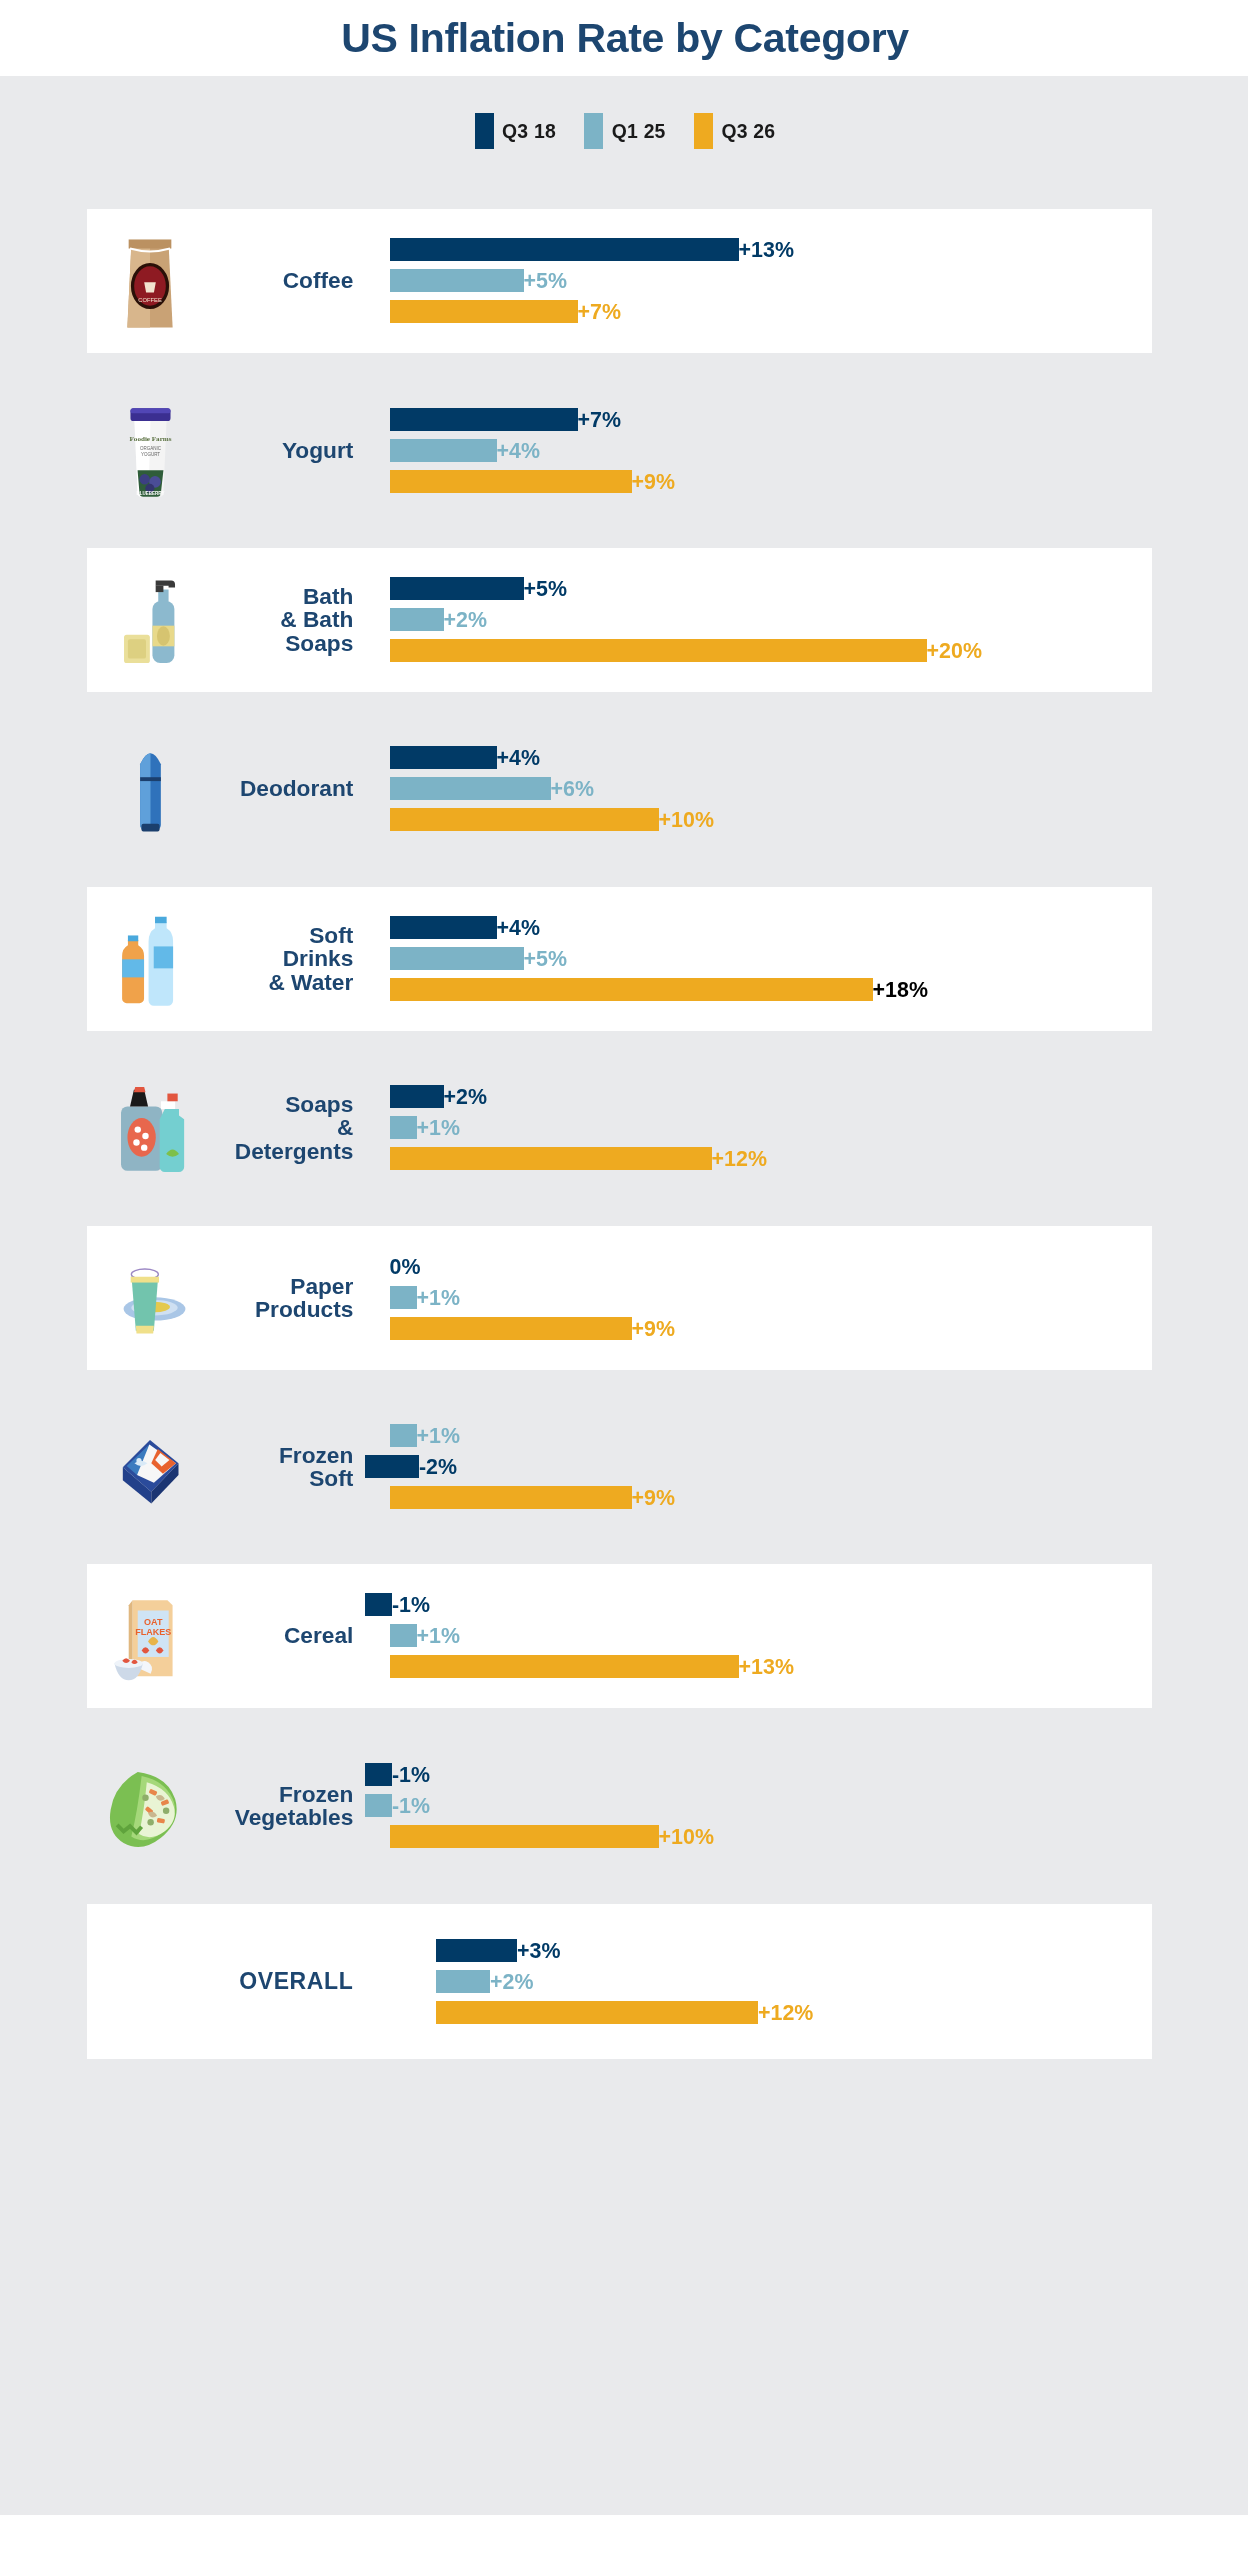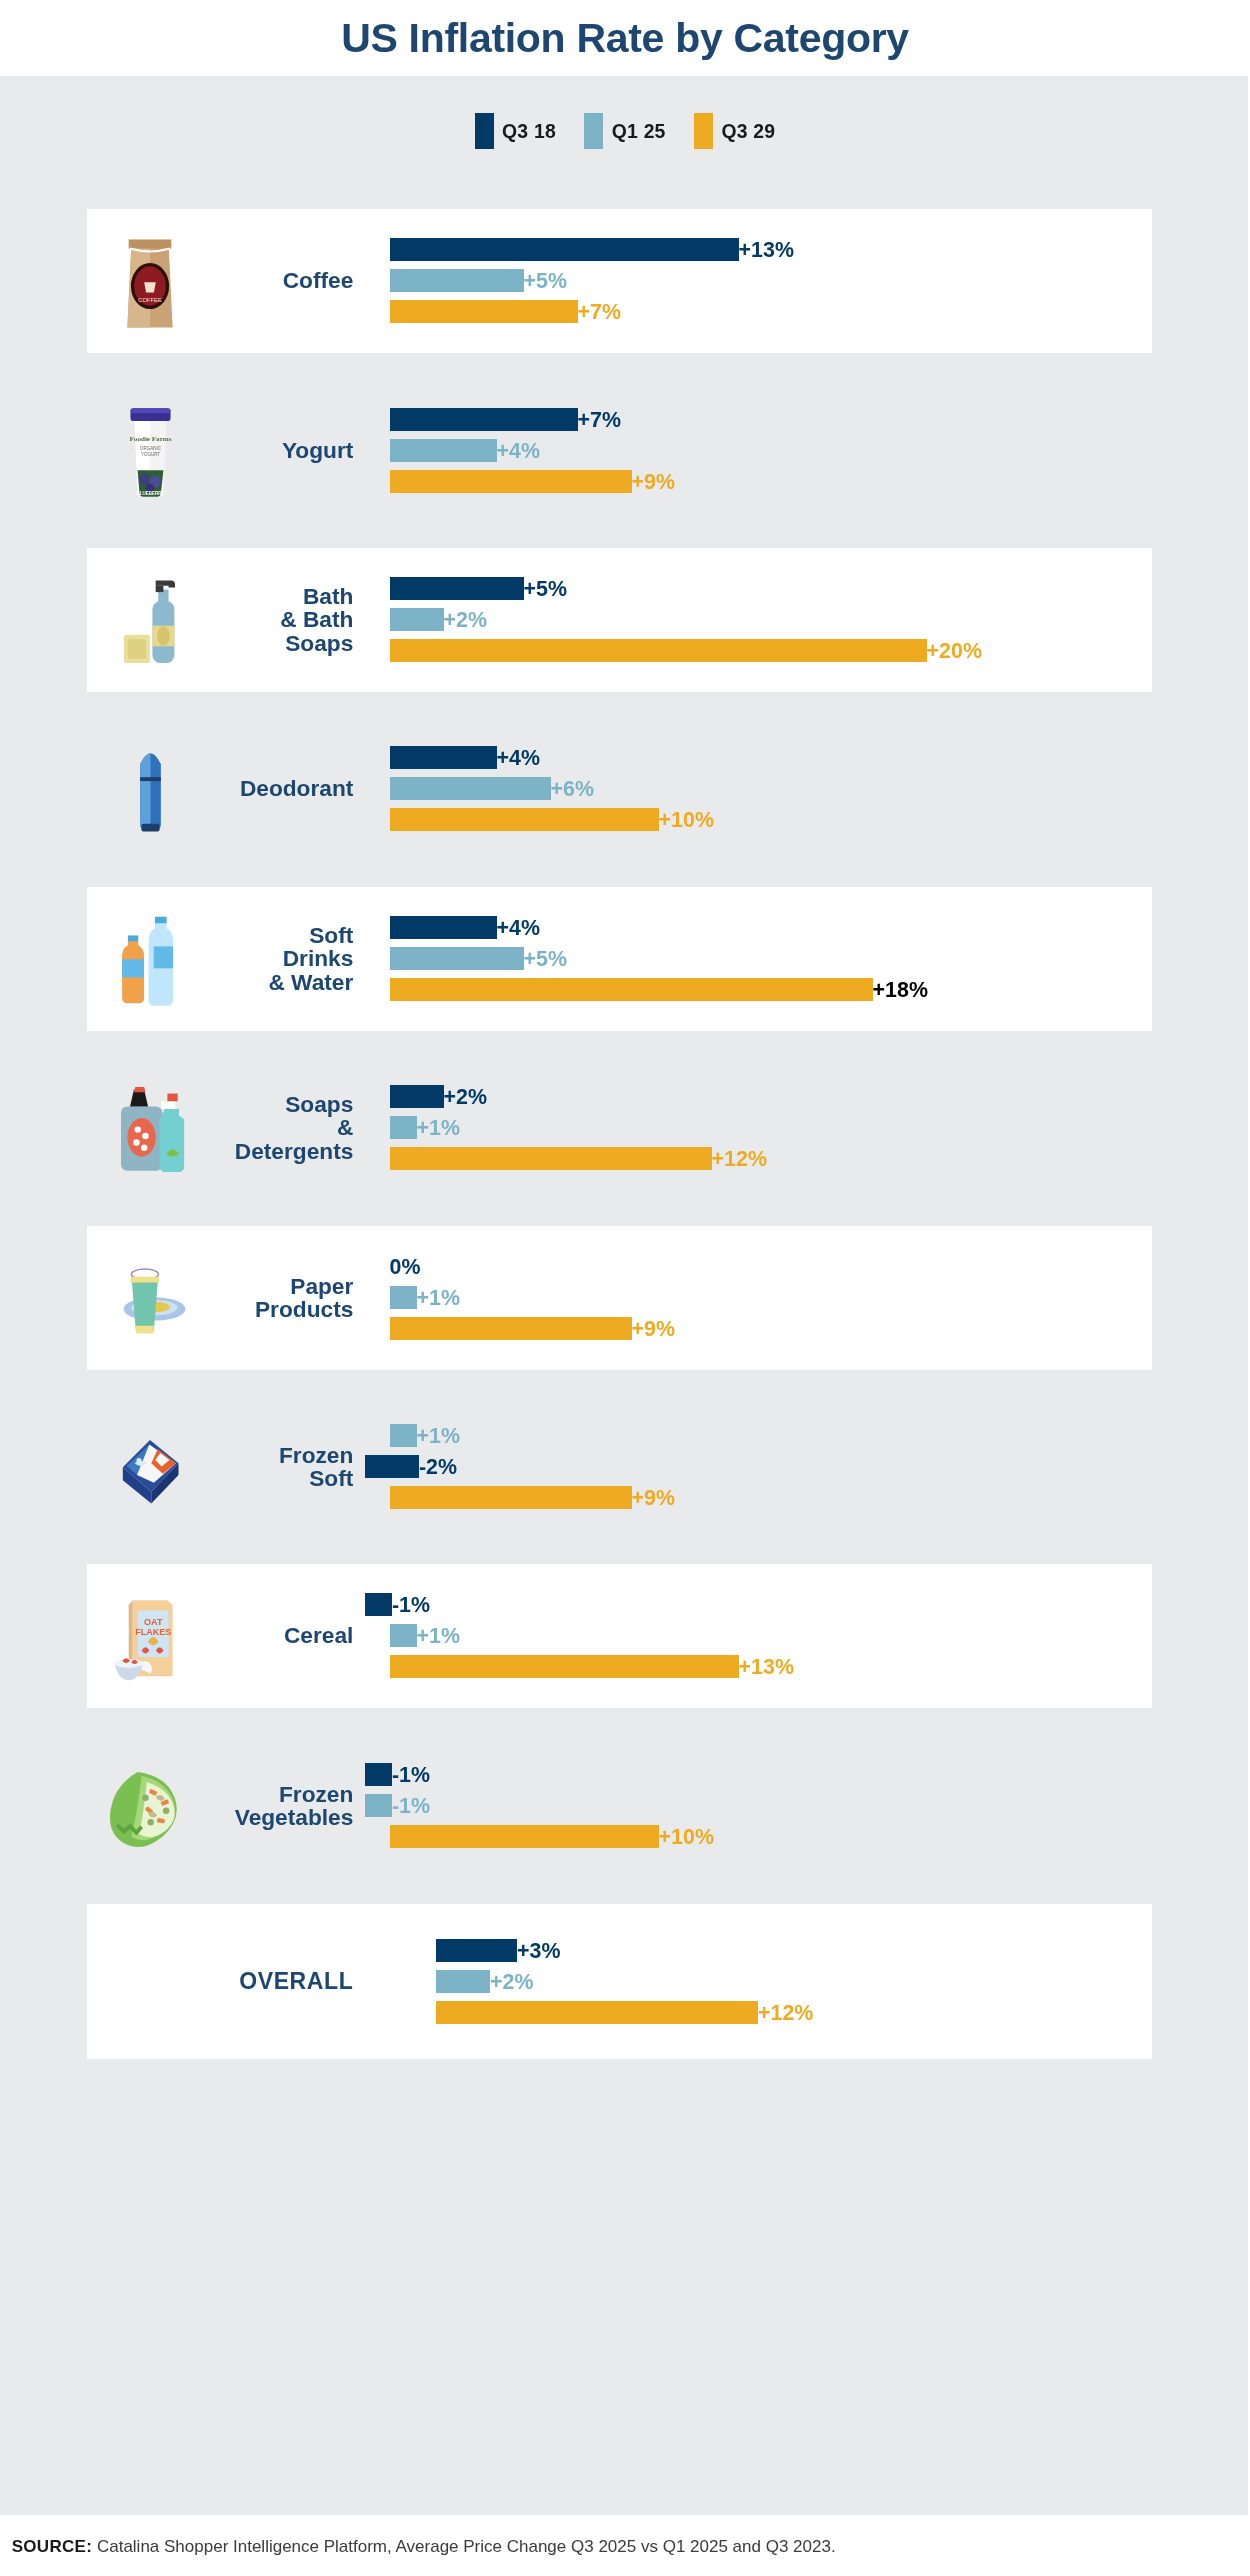--- a/index.html
+++ b/index.html
@@ -176,21 +176,21 @@
       <div class="legend-item">
         <span class="legend-swatch" style="background: rgb(1, 58, 102);"></span>
         <span class="legend-label">Q3 18</span>
       </div>
       <div class="legend-item">
         <span class="legend-swatch" style="background: rgb(124, 179, 198);"></span>
         <span class="legend-label">Q1 25</span>
       </div>
       <div class="legend-item">
         <span class="legend-swatch" style="background: rgb(238, 170, 32);"></span>
-        <span class="legend-label">Q3 29</span>
+        <span class="legend-label">Q3 26</span>
       </div>
     </div>
 
   <div id="rows-root">
       <div class="row card" style="top: 209px; height: 144px;">
         <div class="row-inner">
           <div class="icon-cell">
             <svg class="prod" width="56" height="97" viewBox="0 0 86 150">
      <path d="M14 22 L72 22 L78 146 L8 146 Z" fill="#c9a275"></path>
      <path d="M14 22 L43 22 L43 146 L8 146 Z" fill="#d8b68c"></path>
@@ -592,19 +592,15 @@
             <div class="bar-line" style="top: 97px; left: 0px;">
               <div style="width: 71px; height: 0.6px; flex: 0 0 auto;"></div>
               <div class="bar" style="width: 322px; background: rgb(238, 170, 32);"></div>
               <span class="bar-value" style="color: rgb(238, 170, 32);">+12%</span>
             </div>
           </div>
         </div>
       </div>
     </div>
 
-  <div class="footer">
-    <b>SOURCE:</b>
-    <span>Catalina Shopper Intelligence Platform, Average Price Change Q3 2025 vs Q1 2025 and Q3 2023.</span>
-  </div>
 
 </div>
 
 
 </body></html>

